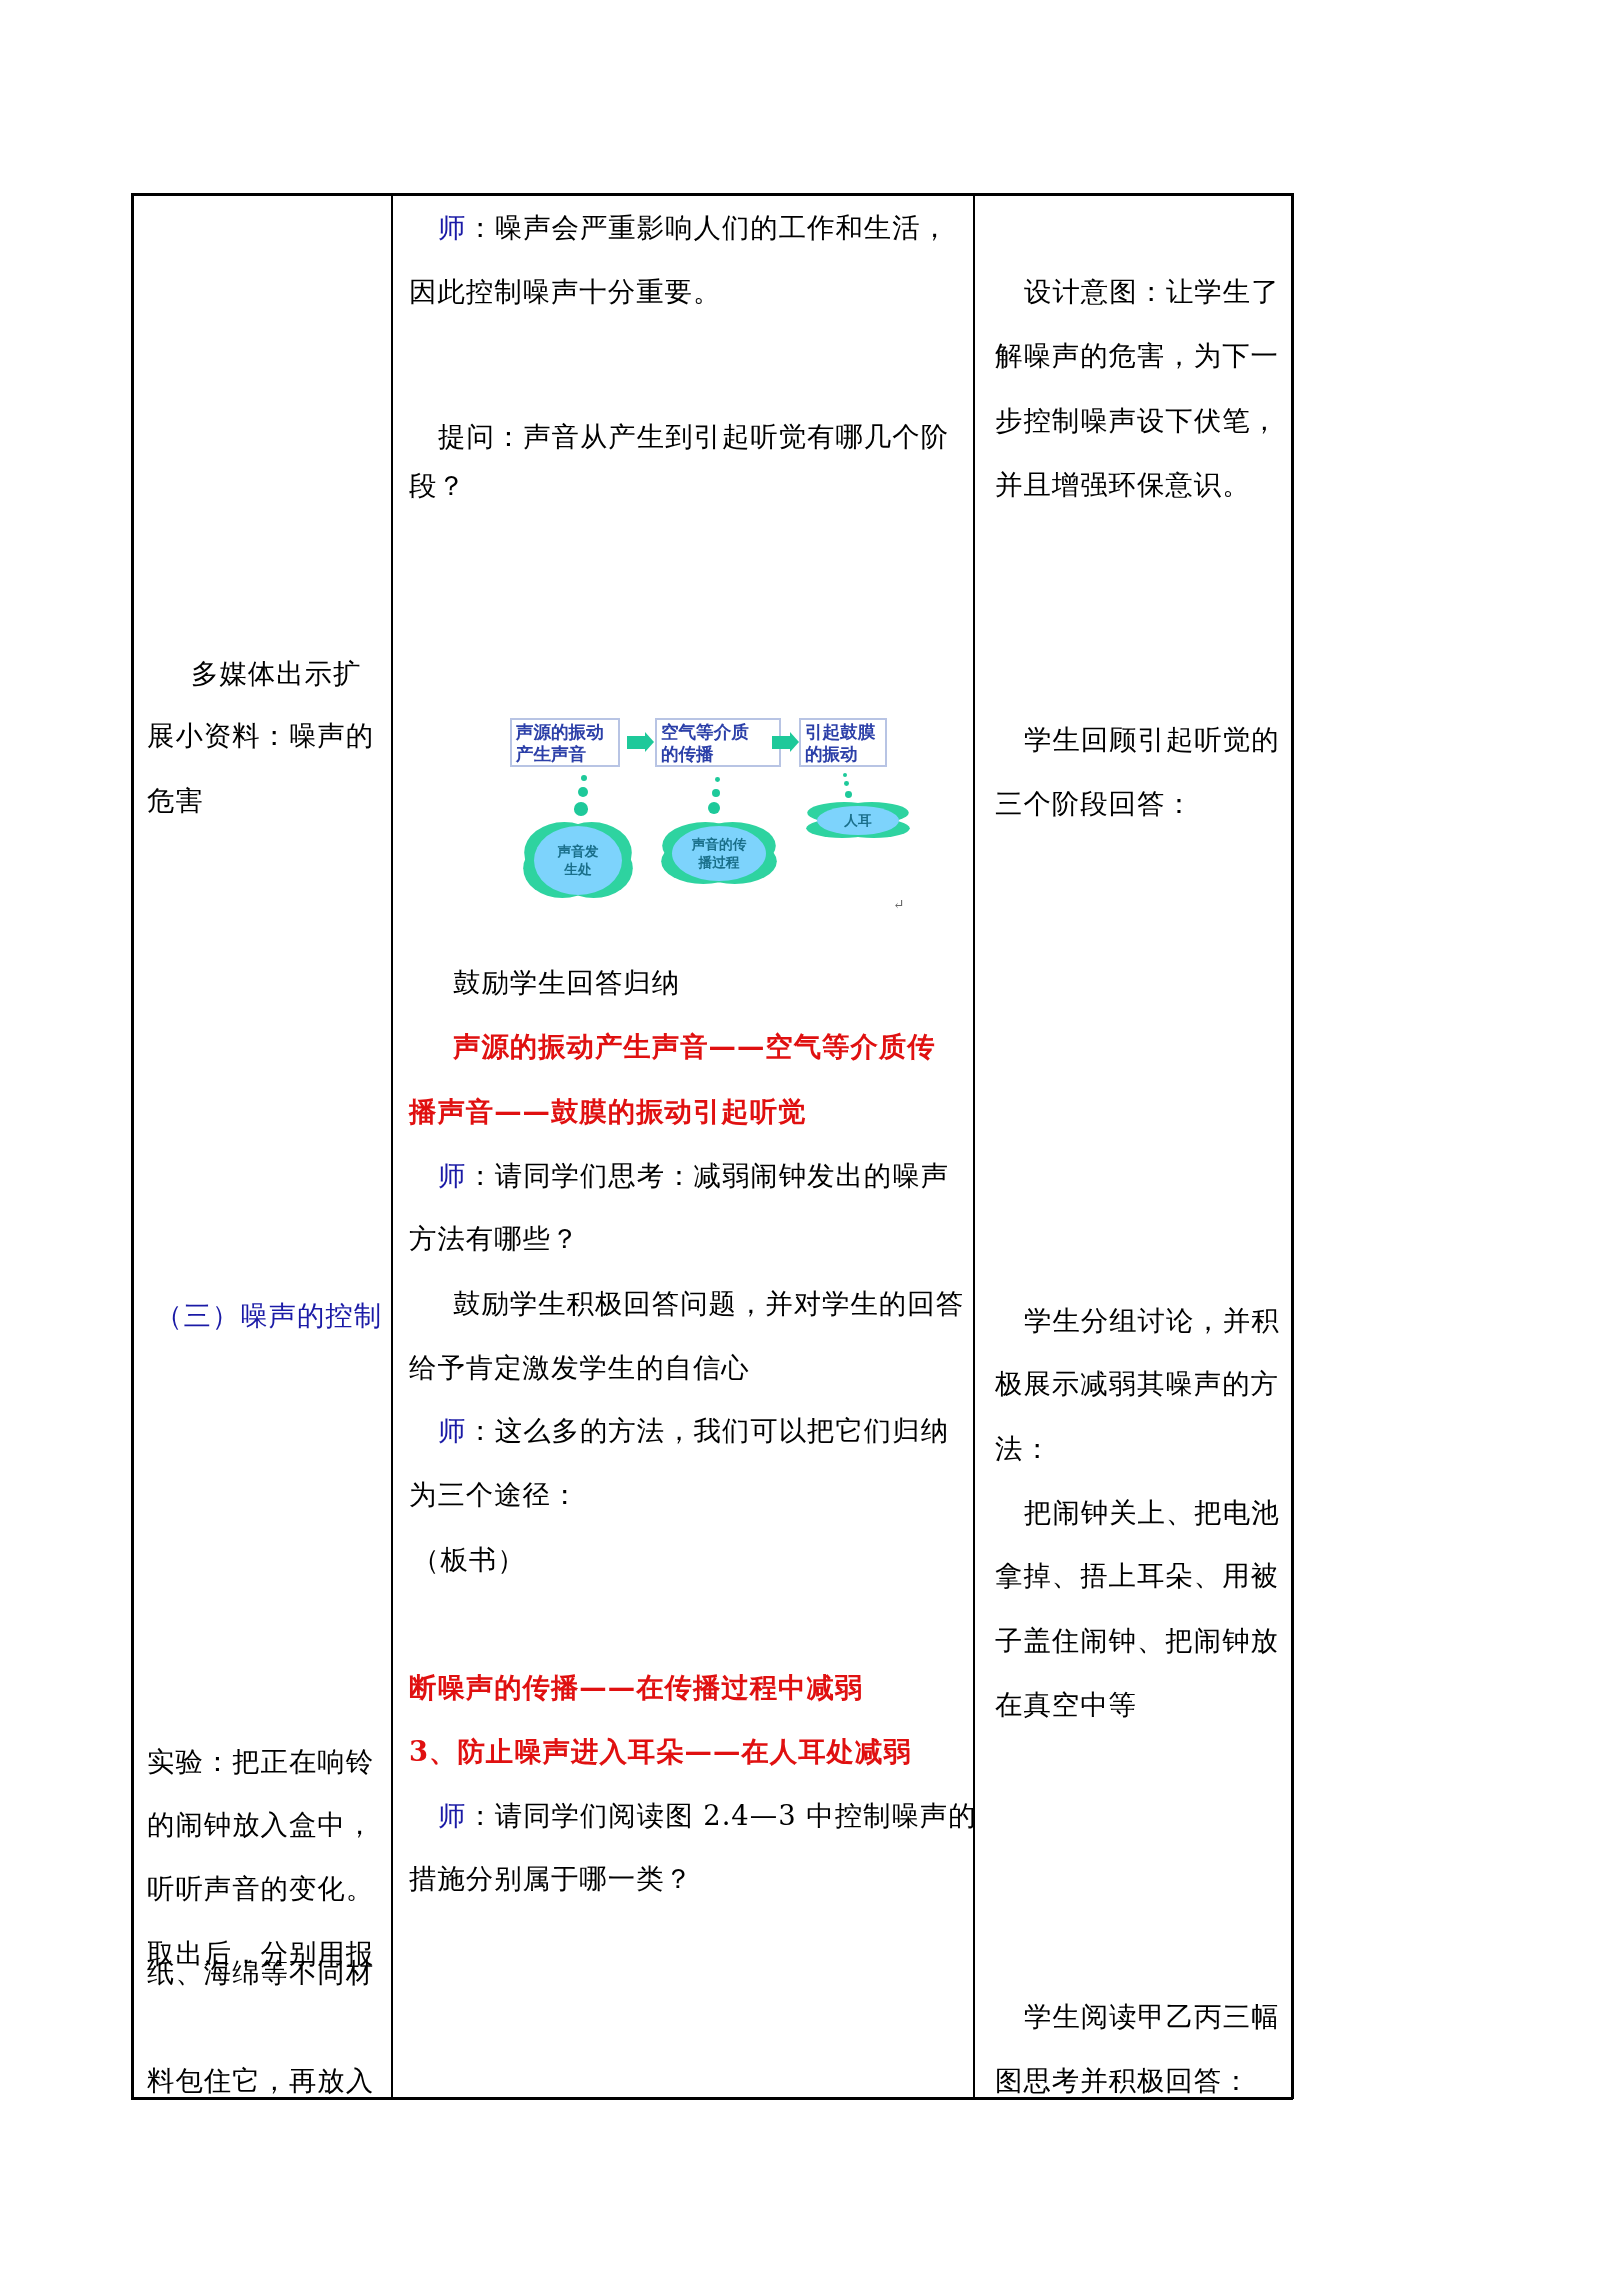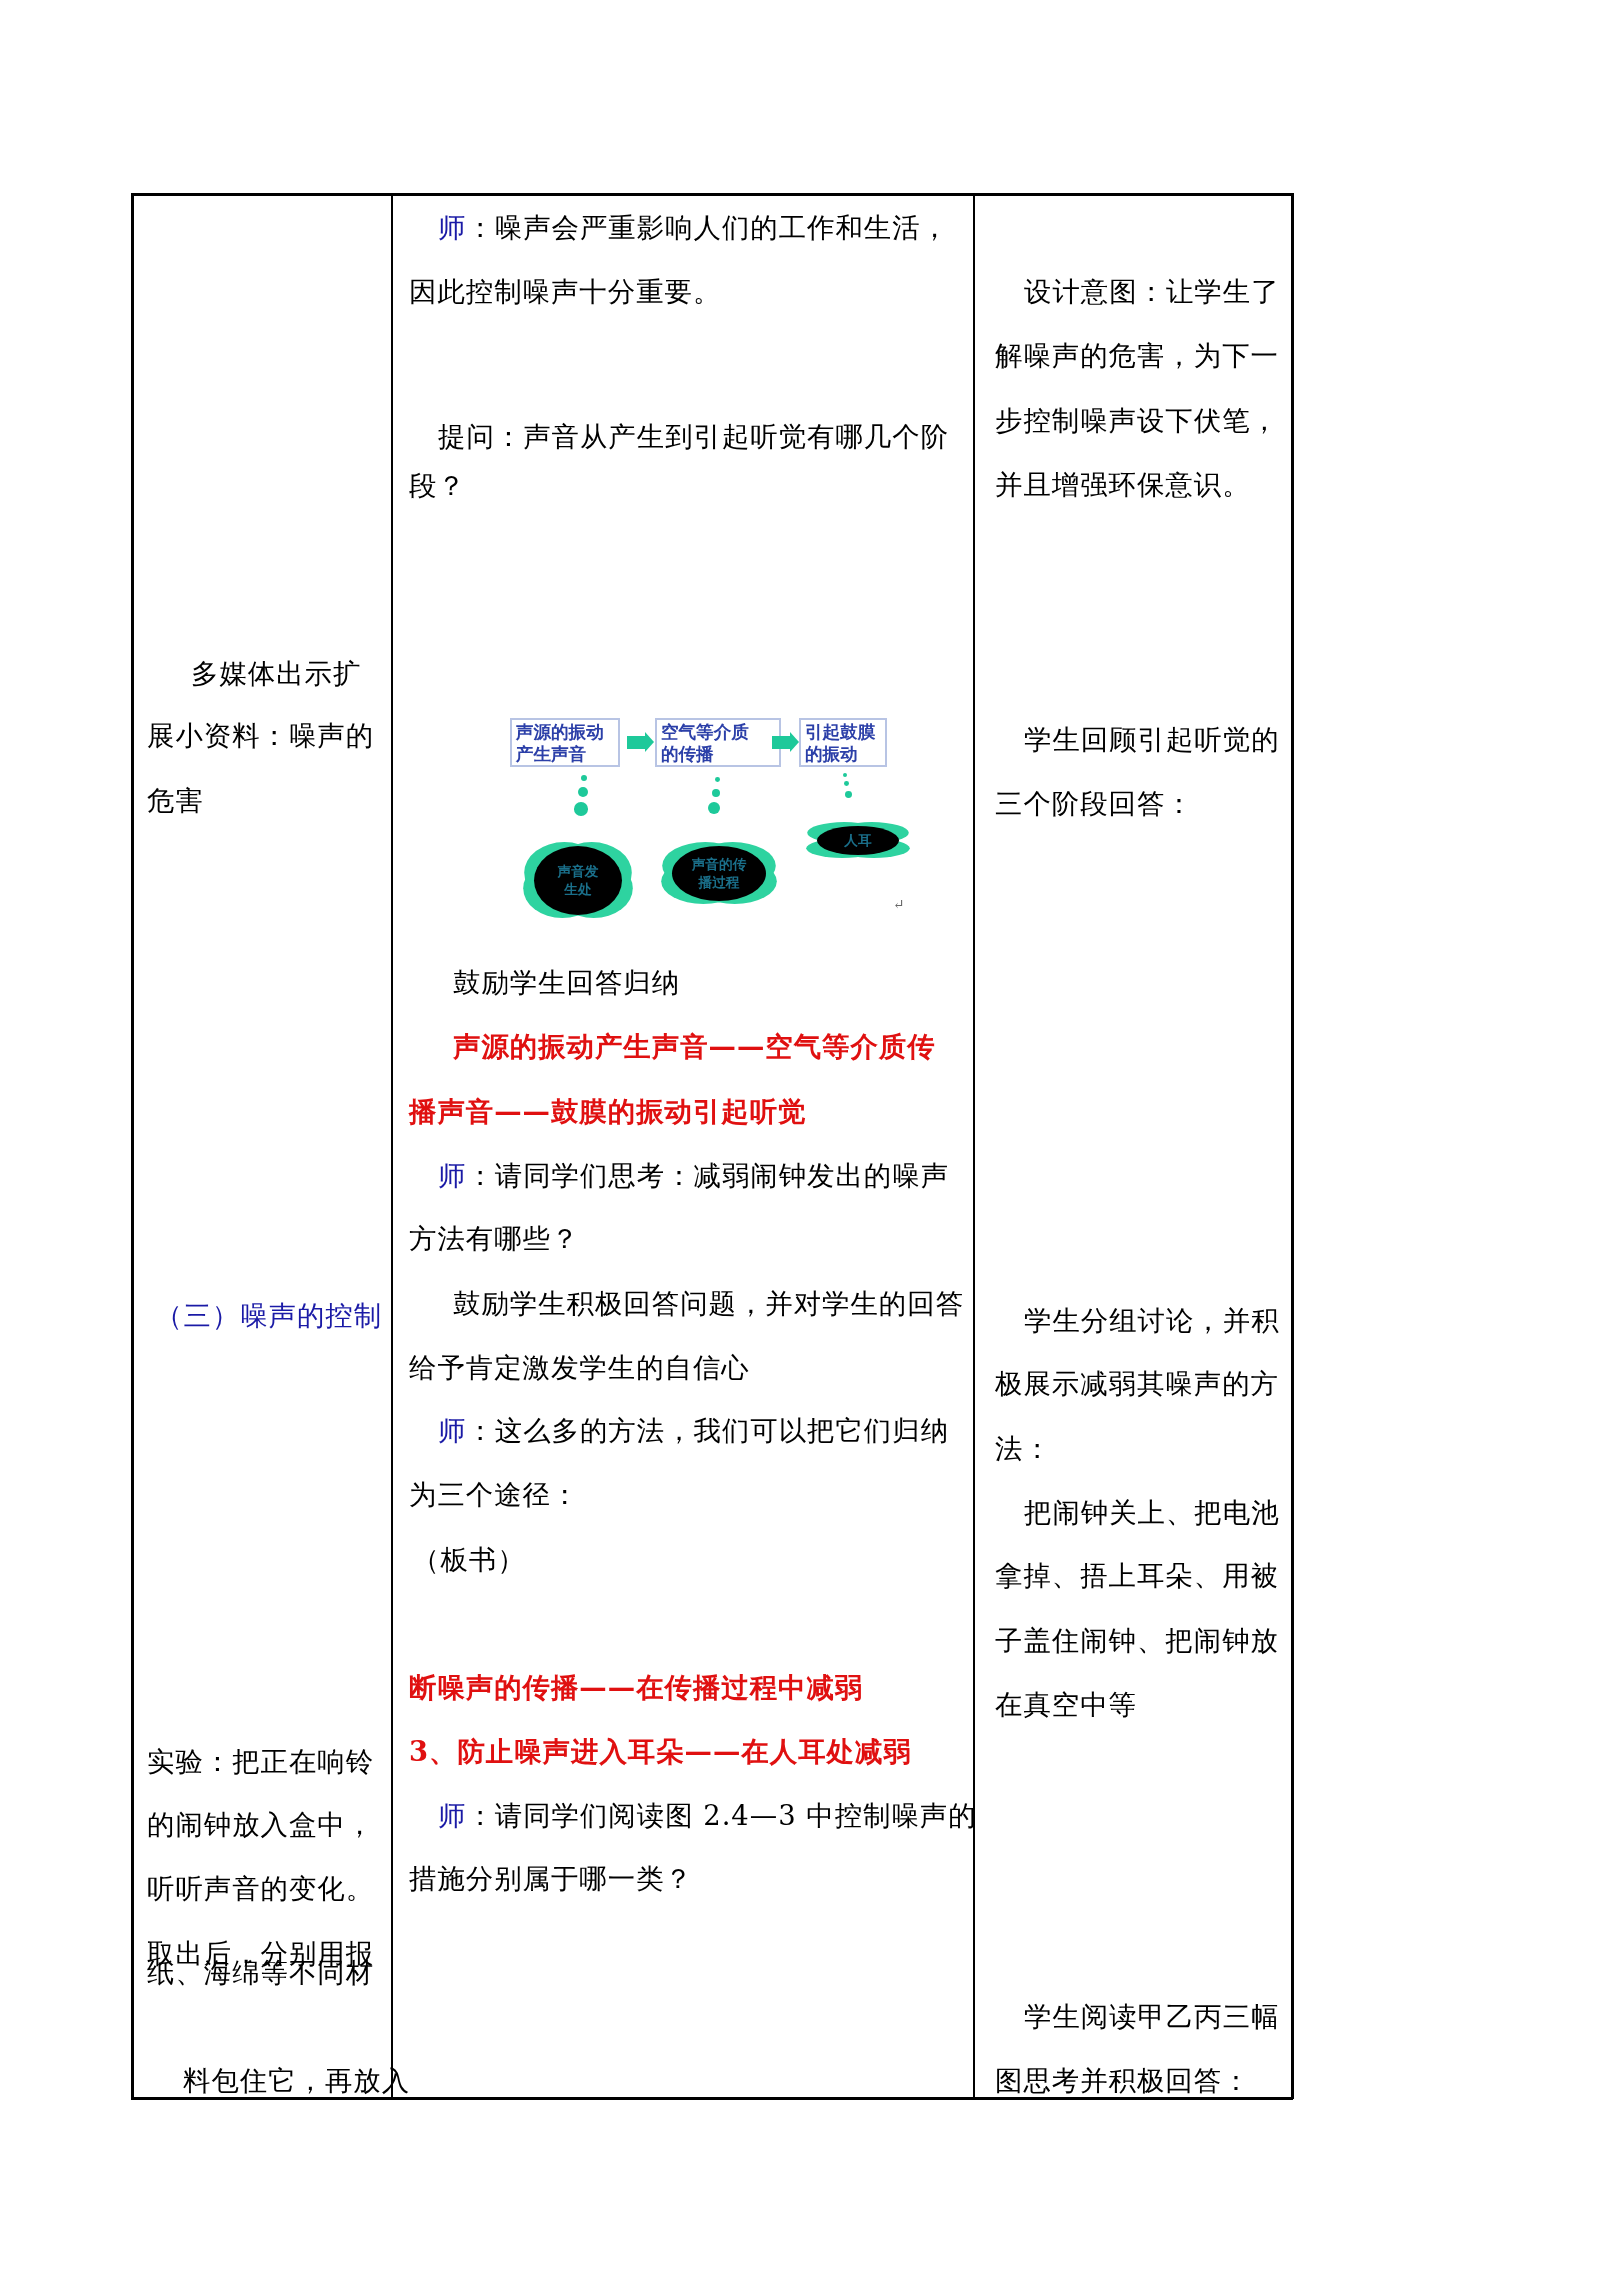--- a/index.html
+++ b/index.html
@@ -14,25 +14,25 @@
   
   .diagram { position:absolute; left:505px; top:718px; width:412px; height:196px; }
   .dbox { position:absolute; top:0; height:49px; border:2px solid #b8c4e4; background:#fff;
           color:#2b3fa8; font-weight:bold; font-size:17.6px; line-height:21.6px; padding:2px 3.9px;
           box-sizing:border-box; font-family:"DejaVu Sans","Liberation Sans",sans-serif; }
   .darrow { position:absolute; top:13.7px; width:0; height:0; }
   .darrow .shaft { position:absolute; left:0; top:3.9px; width:17.6px; height:13.7px; background:#1ec99a; }
   .darrow .head { position:absolute; left:17.6px; top:0; width:0; height:0;
                   border-top:10.8px solid transparent; border-bottom:10.8px solid transparent; border-left:9.8px solid #1ec99a; }
   .dot { position:absolute; border-radius:50%; background:#1ec99a; }
-  .cloud { position:absolute; background:#000000; border-radius:50%;
+  .cloud { position:absolute; background:#7dd3fc; border-radius:50%;
            color:#1a6f8a; font-weight:bold; font-size:13.7px; text-align:center;
            display:flex; align-items:center; justify-content:center;
            font-family:"DejaVu Sans","Liberation Sans",sans-serif;
-           box-shadow: -13.7px -7.8px 0 -3.9px #2ed3a0, 13.7px -7.8px 0 -3.9px #2ed3a0, -15.7px 7.8px 0 -4.9px #2ed3a0, 15.7px 7.8px 0 -4.9px #2ed3a0; margin-top: 20px; }
+           box-shadow: -13.7px -7.8px 0 -3.9px #2ed3a0, 13.7px -7.8px 0 -3.9px #2ed3a0, -15.7px 7.8px 0 -4.9px #2ed3a0, 15.7px 7.8px 0 -4.9px #2ed3a0; }
   .return-mark { position:absolute; font-size:13.7px; color:#666; }
 </style>
 </head>
 <body>
 
 <div class="page">
 
   <div class="hline" style="left:131px;top:193px;width:1162px;height:2.9px;"></div>
   <div class="hline" style="left:131px;top:2097px;width:1162px;height:2.9px;"></div>
   <div class="vline" style="left:131px;top:193px;width:2.9px;height:1906px;"></div>
@@ -44,21 +44,21 @@
   <div class="line" style="left:147px;top:720px;font-family:Liberation Serif, serif;">展小资料：噪声的</div>
   <div class="line" style="left:147px;top:784px;">危害</div>
 
   <div class="line blue" style="left:155px;top:1299px;">（三）噪声的控制</div>
 
   <div class="line" style="left:147px;top:1745px;">实验：把正在响铃</div>
   <div class="line" style="left:147px;top:1808px;">的闹钟放入盒中，</div>
   <div class="line" style="left:147px;top:1872px;">听听声音的变化。</div>
   <div class="line" style="left:147px;top:1937px;">取出后，分别用报</div>
   <div class="line" style="left:147px;top:1941px;margin-top:15px;">纸、海绵等不同材</div>
-  <div class="line" style="left:147px;top:2064px;margin-left:36px;">料包住它，再放入</div>
+  <div class="line" style="left:147px;top:2064px;">料包住它，再放入</div>
 
   <div class="line" style="left:438px;top:211px;">
     <span class="teacher">师</span><span>：噪声会严重影响人们的工作和生活，</span>
   </div>
   <div class="line" style="left:409px;top:275px;">因此控制噪声十分重要。</div>
 
   <div class="line" style="left:438px;top:420px;">提问：声音从产生到引起听觉有哪几个阶</div>
   <div class="line" style="left:409px;top:469px;">段？</div>
 
   <div class="diagram">

